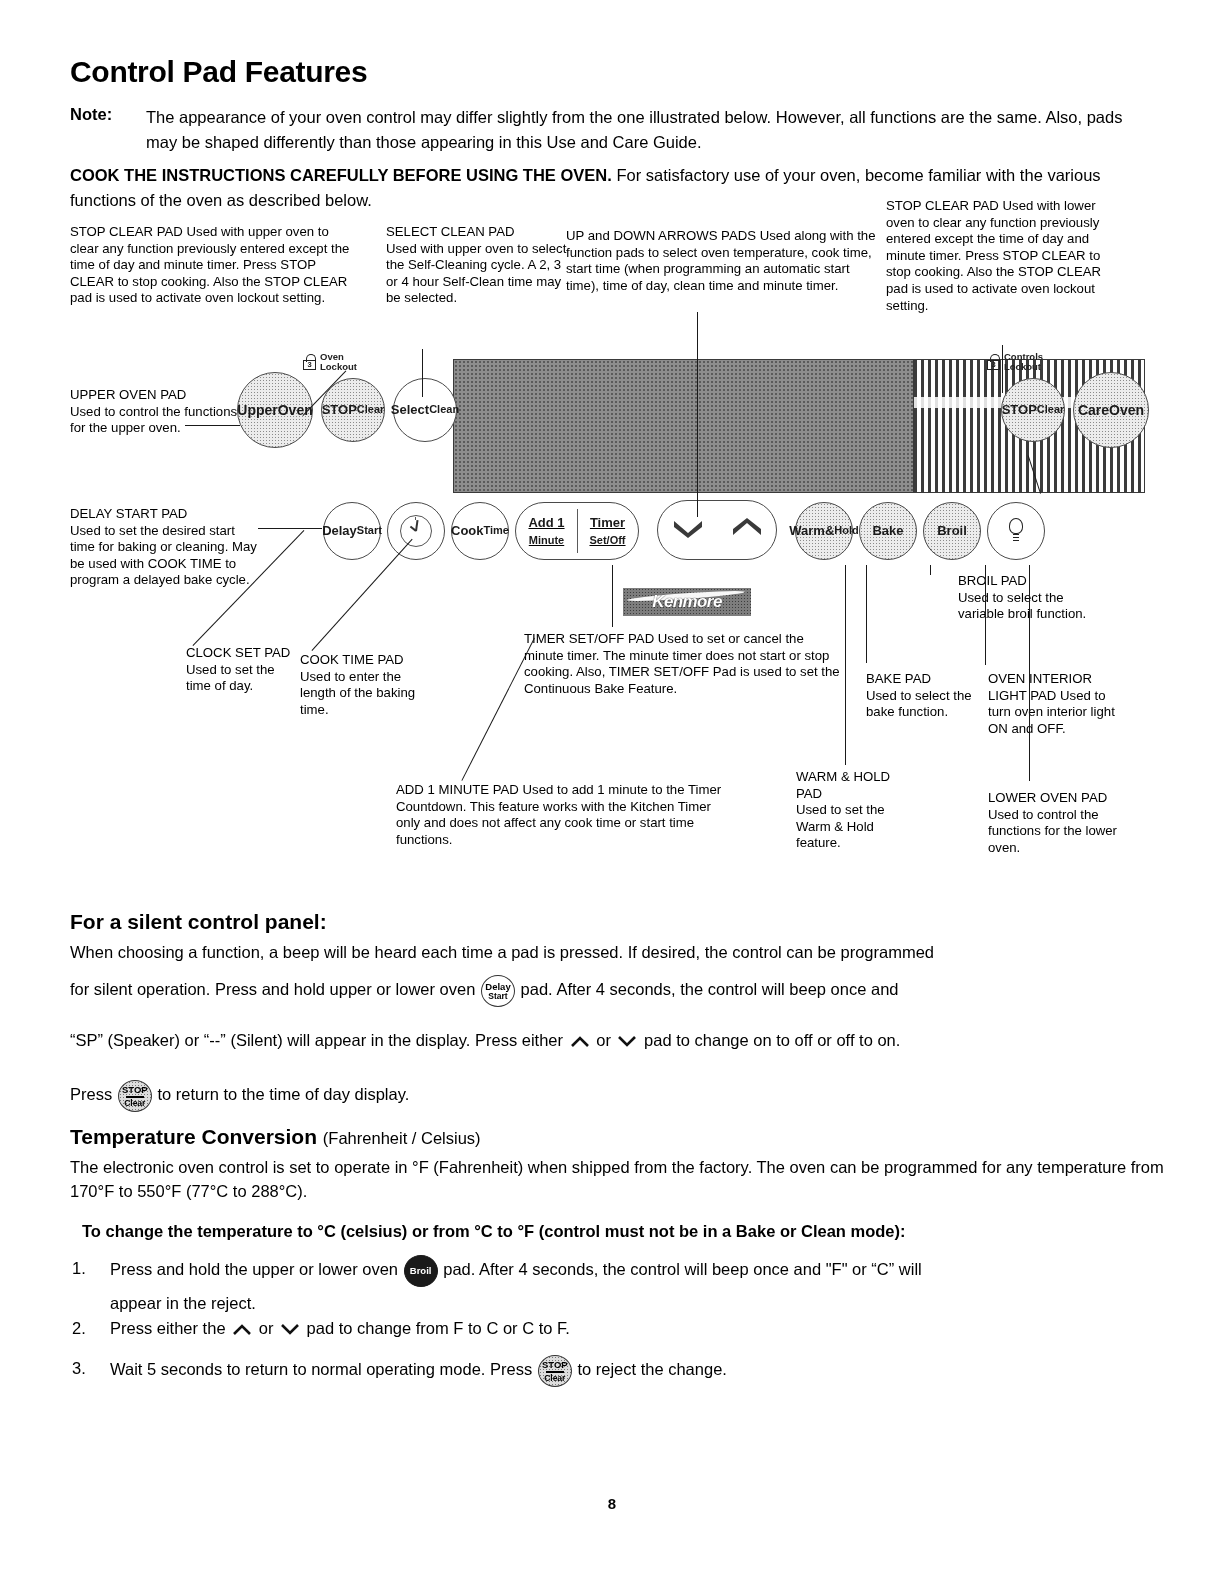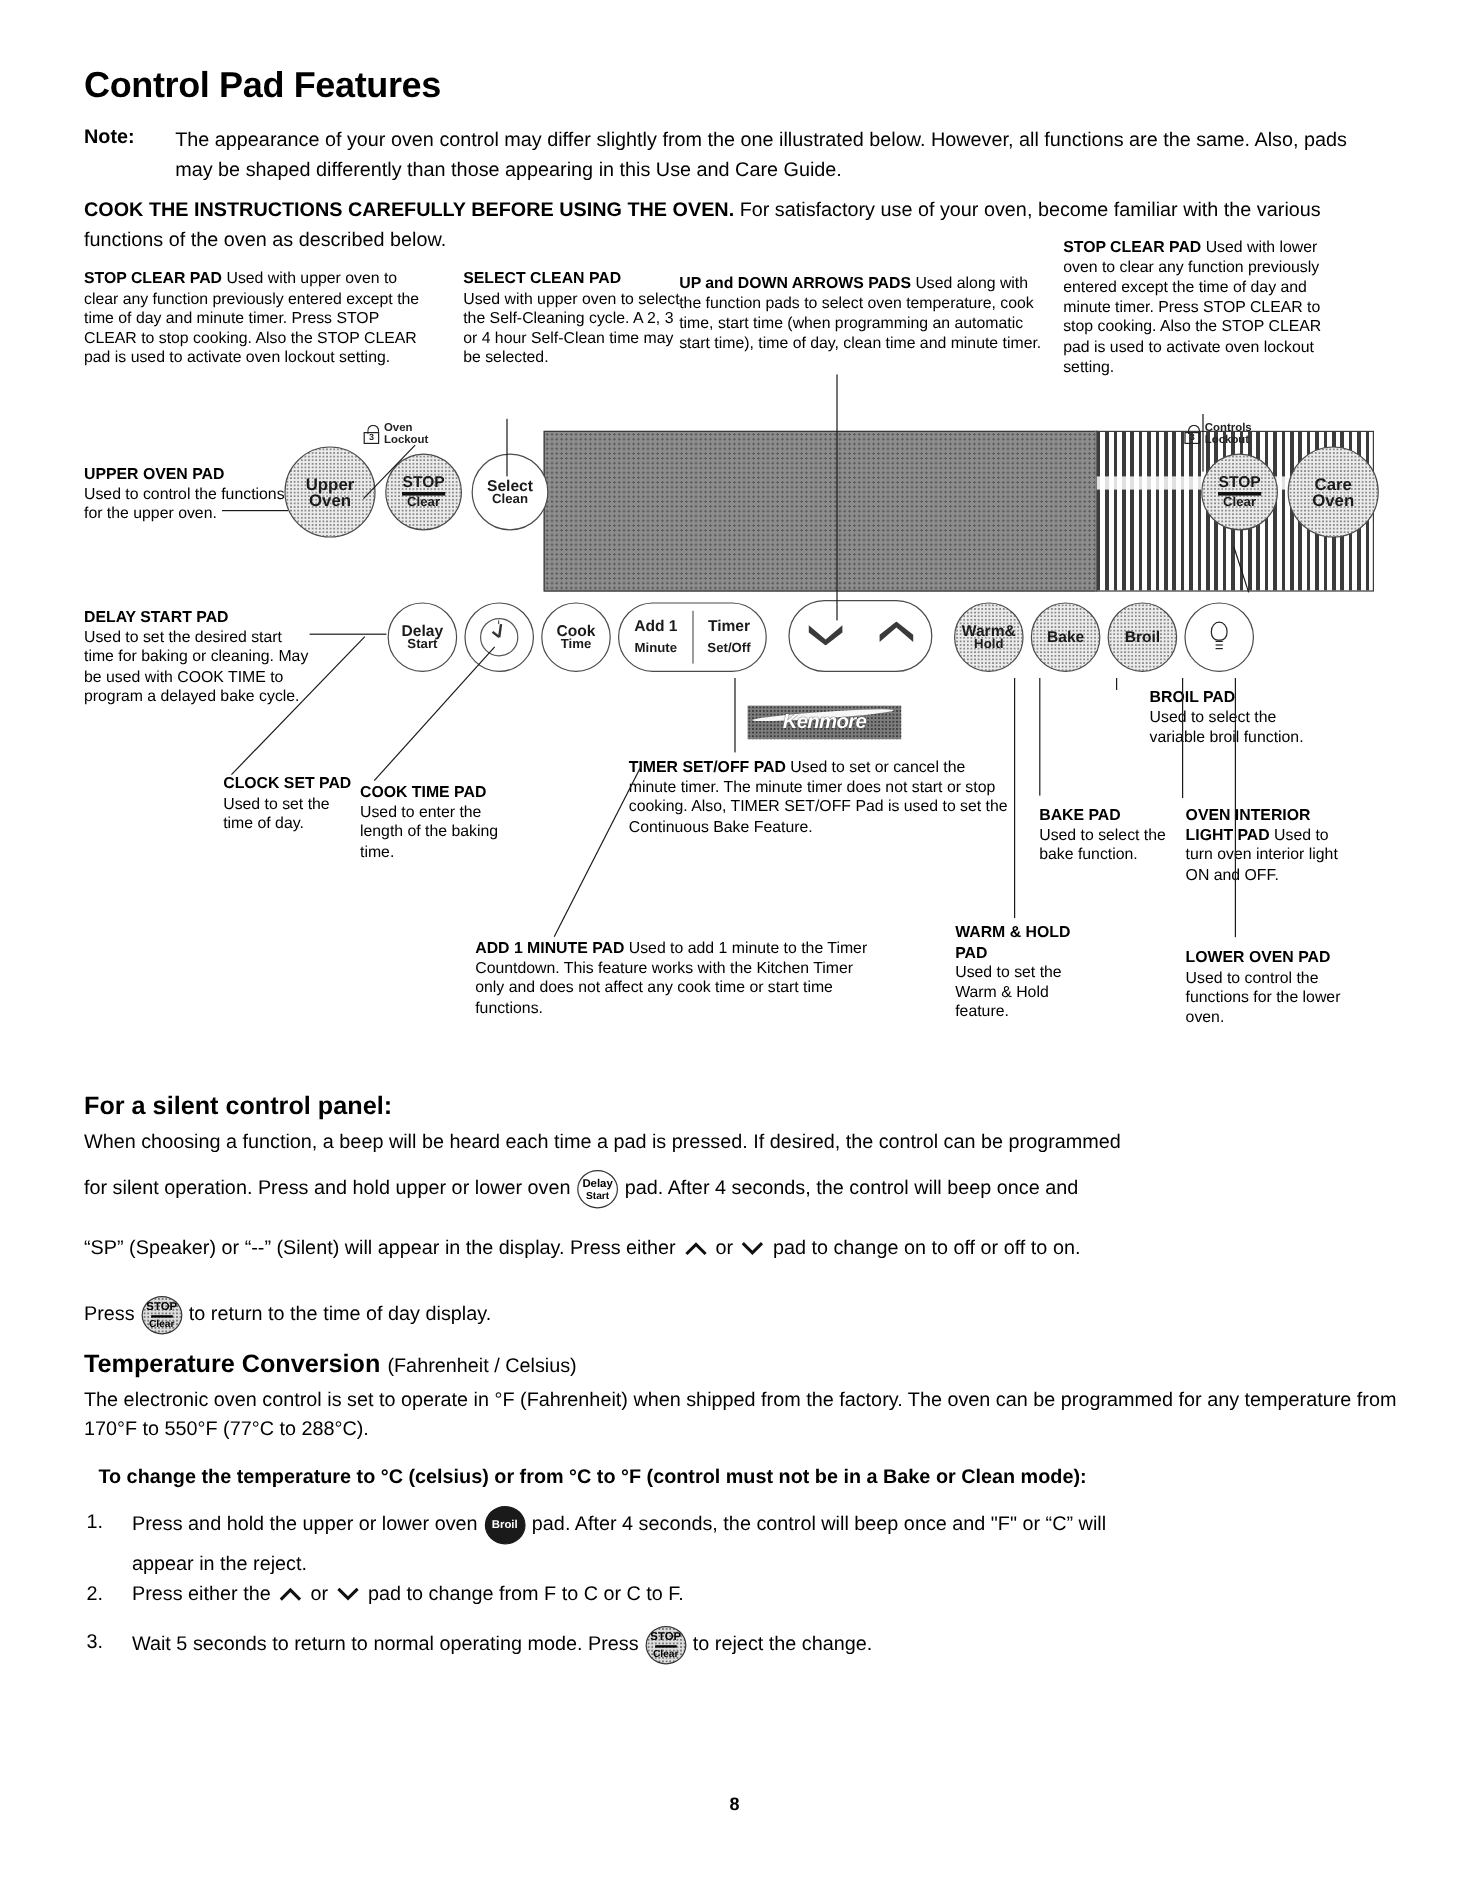--- a/index.html
+++ b/index.html
@@ -52,21 +52,21 @@
     line-height: 25px;
   }
   .read-block b { font-weight: bold; }
 
   
   .callout {
     position: absolute;
     font-size: 13.2px;
     line-height: 16.6px;
   }
-  .callout b { font-weight: bold; }
+  .callout b { font-weight: normal; }
 
   .c-stop-upper { left: 70px;  top: 224px;  width: 285px; }
   .c-select     { left: 386px; top: 224px;  width: 185px; }
   .c-arrows     { left: 566px; top: 228px;  width: 310px; }
   .c-stop-lower { left: 886px; top: 198px;  width: 240px; }
   .c-upper-oven { left: 70px;  top: 387px;  width: 180px; }
   .c-delay      { left: 70px;  top: 506px;  width: 190px; }
   .c-clock      { left: 186px; top: 645px;  width: 108px; }
   .c-cooktime   { left: 300px; top: 652px;  width: 116px; }
   .c-timerset   { left: 524px; top: 631px;  width: 320px; }
@@ -116,21 +116,20 @@
     opacity: .85;
   }
 
   
   .pad {
     position: absolute;
     border: 1.6px solid #4a4a4a;
     border-radius: 50%;
     background-color: #ffffff;
     display: flex;
-    flex-direction: column;
     align-items: center;
     justify-content: center;
     text-align: center;
     font-weight: bold;
     line-height: 1.02;
     color: #1a1a1a;
     box-sizing: border-box;
   }
   .pad.textured {
     background-color: #ececec;
@@ -159,20 +158,21 @@
   
   .pad-pill {
     position: absolute;
     border: 1.6px solid #4a4a4a;
     border-radius: 34px;
     background: #fff;
     box-sizing: border-box;
     display: flex;
     align-items: center;
     justify-content: space-around;
+    text-decoration: underline;
   }
   .pill-add-timer { left: 310px; top: 152px; width: 124px; height: 58px; }
   .pill-arrows    { left: 452px; top: 150px; width: 120px; height: 60px; }
   .pill-div {
     position: absolute;
     left: 50%; top: 6px;
     width: 1.4px; height: calc(100% - 12px);
     background: #5a5a5a;
   }
   .pill-cell {

